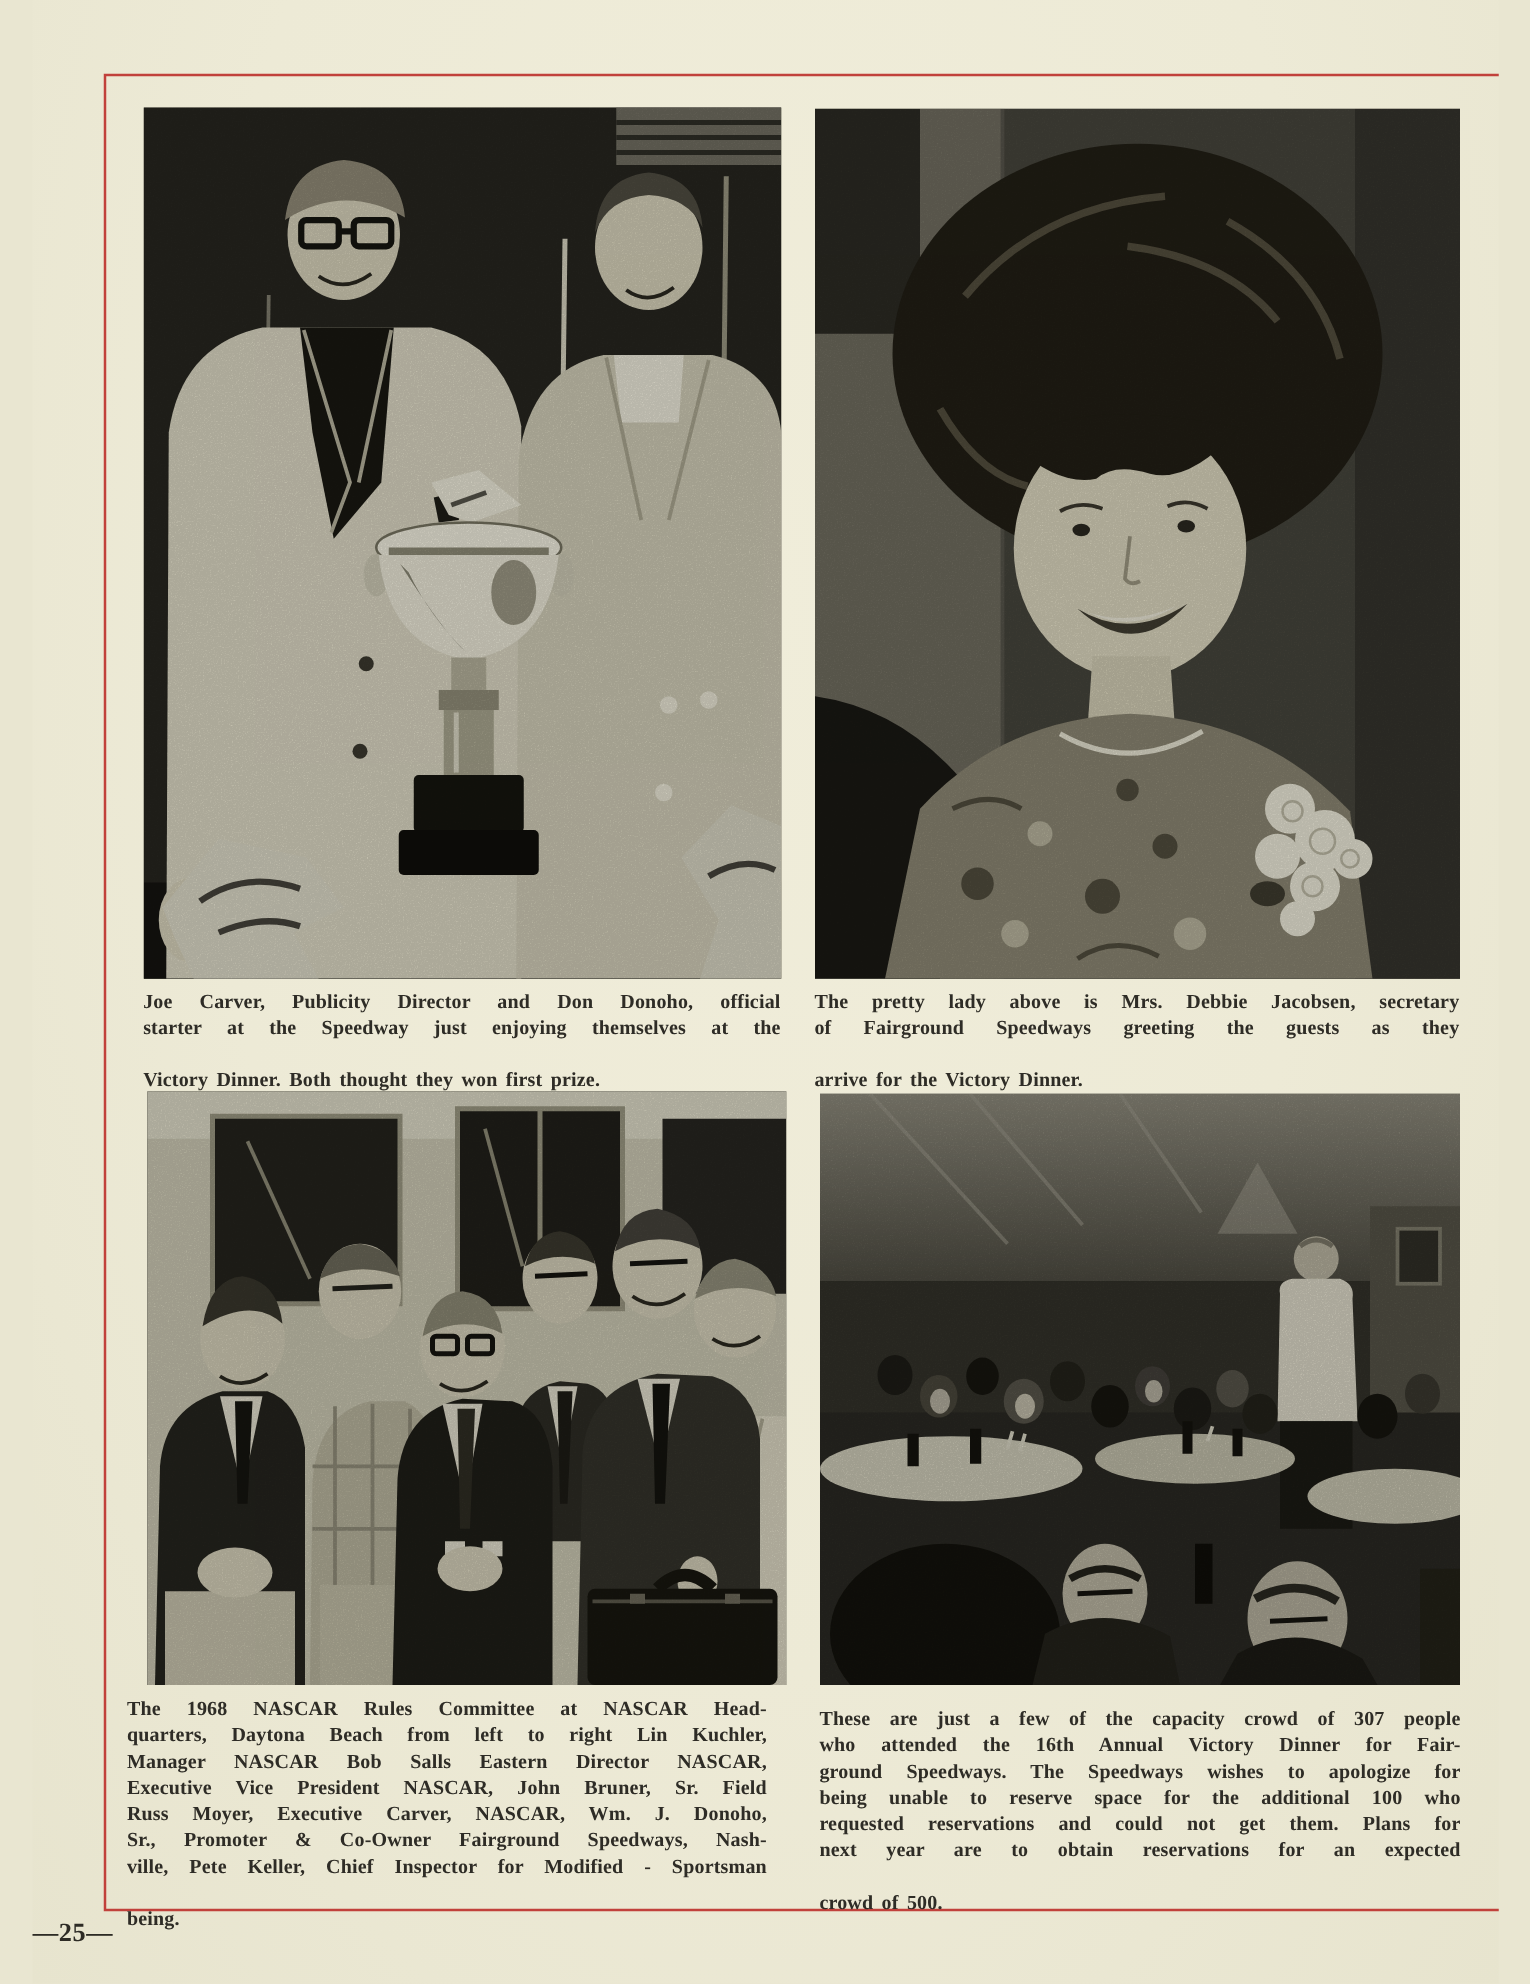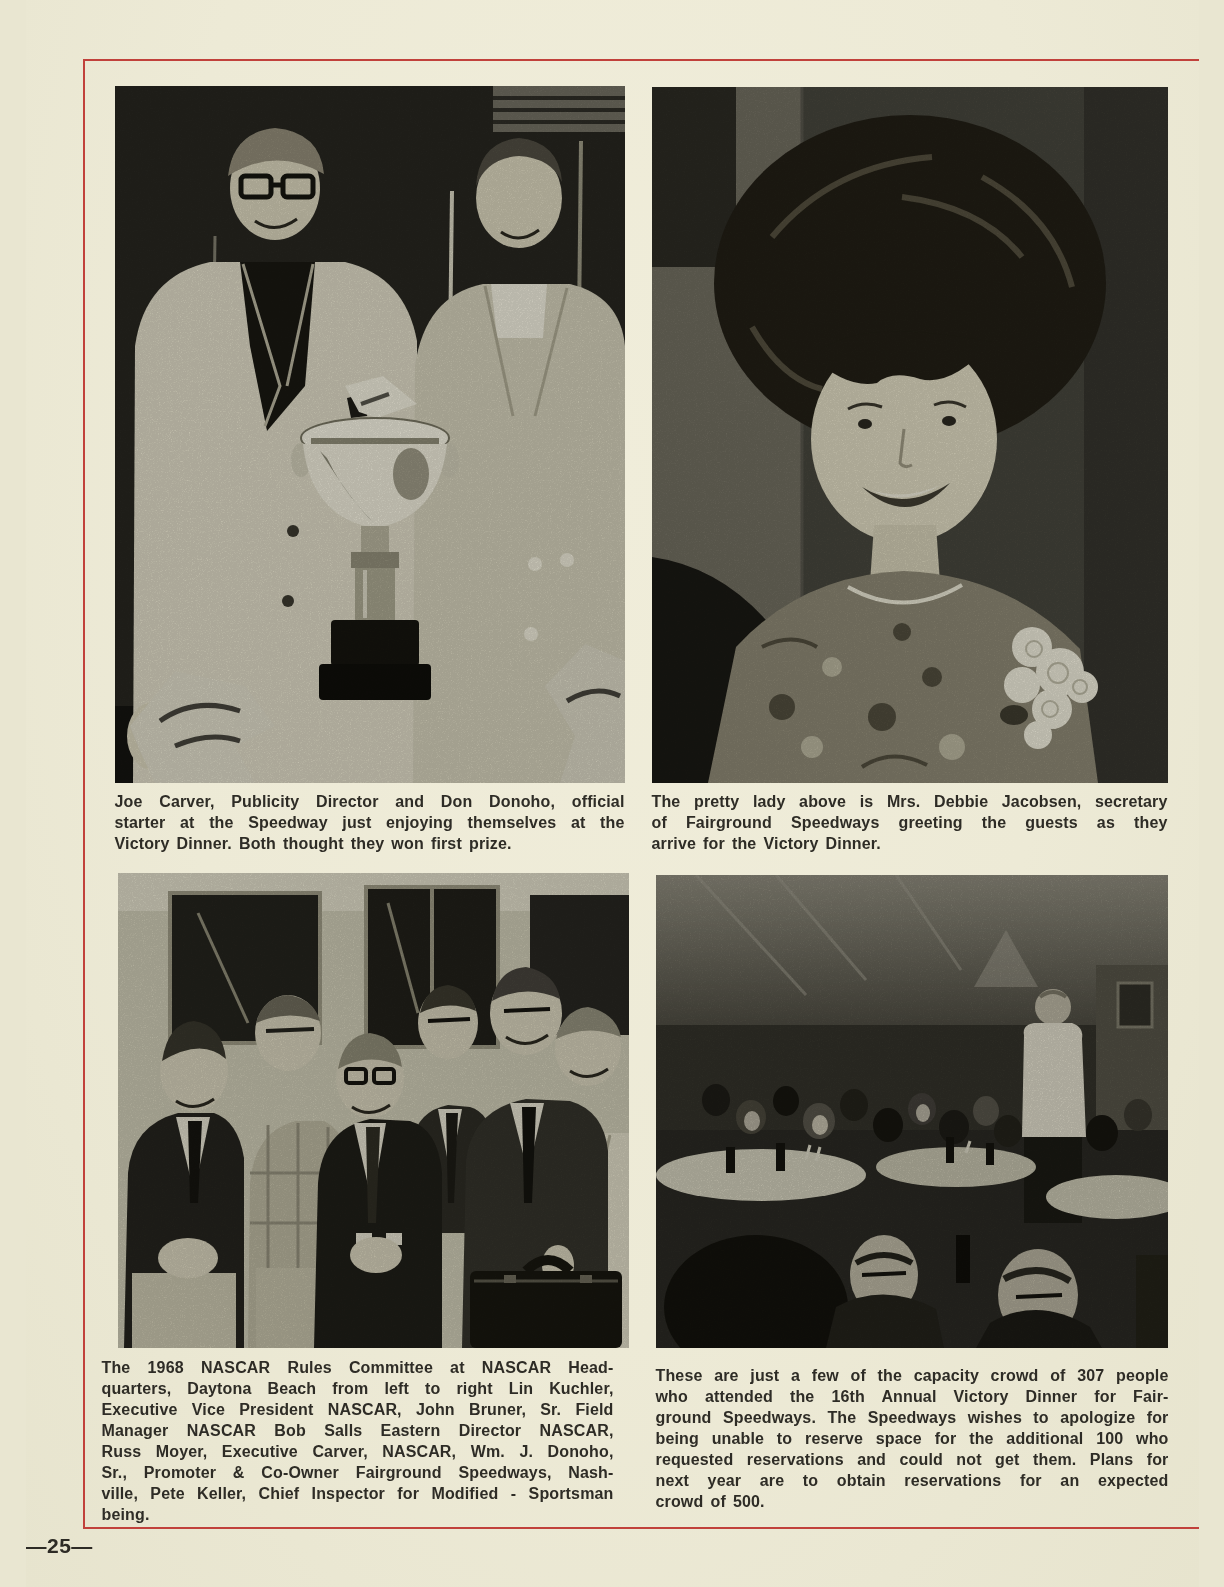--- a/index.html
+++ b/index.html
@@ -8,20 +8,21 @@
     background: #e9e6d1;
     font-family: "Liberation Sans", sans-serif;
   }
   .page {
     position: relative;
     width: 1173px;
     height: 1587px;
     margin: 0 auto;
     background: radial-gradient(ellipse at 50% 30%, #f0edda 0%, #edead6 55%, #e7e4ce 100%);
     overflow: hidden;
+    font-family: Liberation Serif, serif;
   }
   .border-frame {
     position: absolute;
     left: 57px; top: 59px;
     width: 1115px; height: 1466px;
     border: 2px solid #c1413b;
     pointer-events: none;
   }
   figure.photo {
     position: absolute;
@@ -42,21 +43,21 @@
     font-size: 16px;
     line-height: 21px;
     letter-spacing: 0.15px;
     word-spacing: 2.5px;
   }
   .caption-top-left    { left: 89px;  top: 791px;  width: 510px; }
   .caption-top-right   { left: 626px; top: 791px;  width: 516px; }
   .caption-bottom-left { left: 76px;  top: 1357px; width: 512px; }
   .caption-bottom-right{ left: 630px; top: 1365px; width: 513px; }
   .cap-line { text-align: justify; text-align-last: justify; }
-  .cap-line.last { text-align-last: left; }
+  .cap-line.last { text-align-last: left; margin-top: 21px; }
   .page-number {
     position: absolute;
     left: 0; right: 0;
     top: 1534px;
     text-align: left;
     font-weight: bold;
     font-size: 21px;
     letter-spacing: 0.5px;
     color: #2d2b25;
   }
@@ -388,22 +389,22 @@
         <path d="M320 473 L334 448 Q382 420 434 452 L446 473 Z" fill="#1c1b15"></path>
         <rect x="480" y="380" width="32" height="93" fill="#232218"></rect>
       </g>
       <rect width="512" height="473" filter="url(#g4)" opacity="0.22"></rect>
     </svg>
   </figure>
 
   <figcaption class="caption caption-bottom-left">
       <div class="cap-line">The 1968 NASCAR Rules Committee at NASCAR Head-</div>
       <div class="cap-line">quarters, Daytona Beach from left to right Lin Kuchler,</div>
+      <div class="cap-line">Manager NASCAR Bob Salls Eastern Director NASCAR,</div>
       <div class="cap-line">Executive Vice President NASCAR, John Bruner, Sr. Field</div>
-      <div class="cap-line">Manager NASCAR Bob Salls Eastern Director NASCAR,</div>
       <div class="cap-line">Russ Moyer, Executive Carver, NASCAR, Wm. J. Donoho,</div>
       <div class="cap-line">Sr., Promoter &amp; Co-Owner Fairground Speedways, Nash-</div>
       <div class="cap-line">ville, Pete Keller, Chief Inspector for Modified - Sportsman</div>
       <div class="cap-line last">being.</div>
     </figcaption>
   <figcaption class="caption caption-bottom-right">
       <div class="cap-line">These are just a few of the capacity crowd of 307 people</div>
       <div class="cap-line">who attended the 16th Annual Victory Dinner for Fair-</div>
       <div class="cap-line">ground Speedways. The Speedways wishes to apologize for</div>
       <div class="cap-line">being unable to reserve space for the additional 100 who</div>

